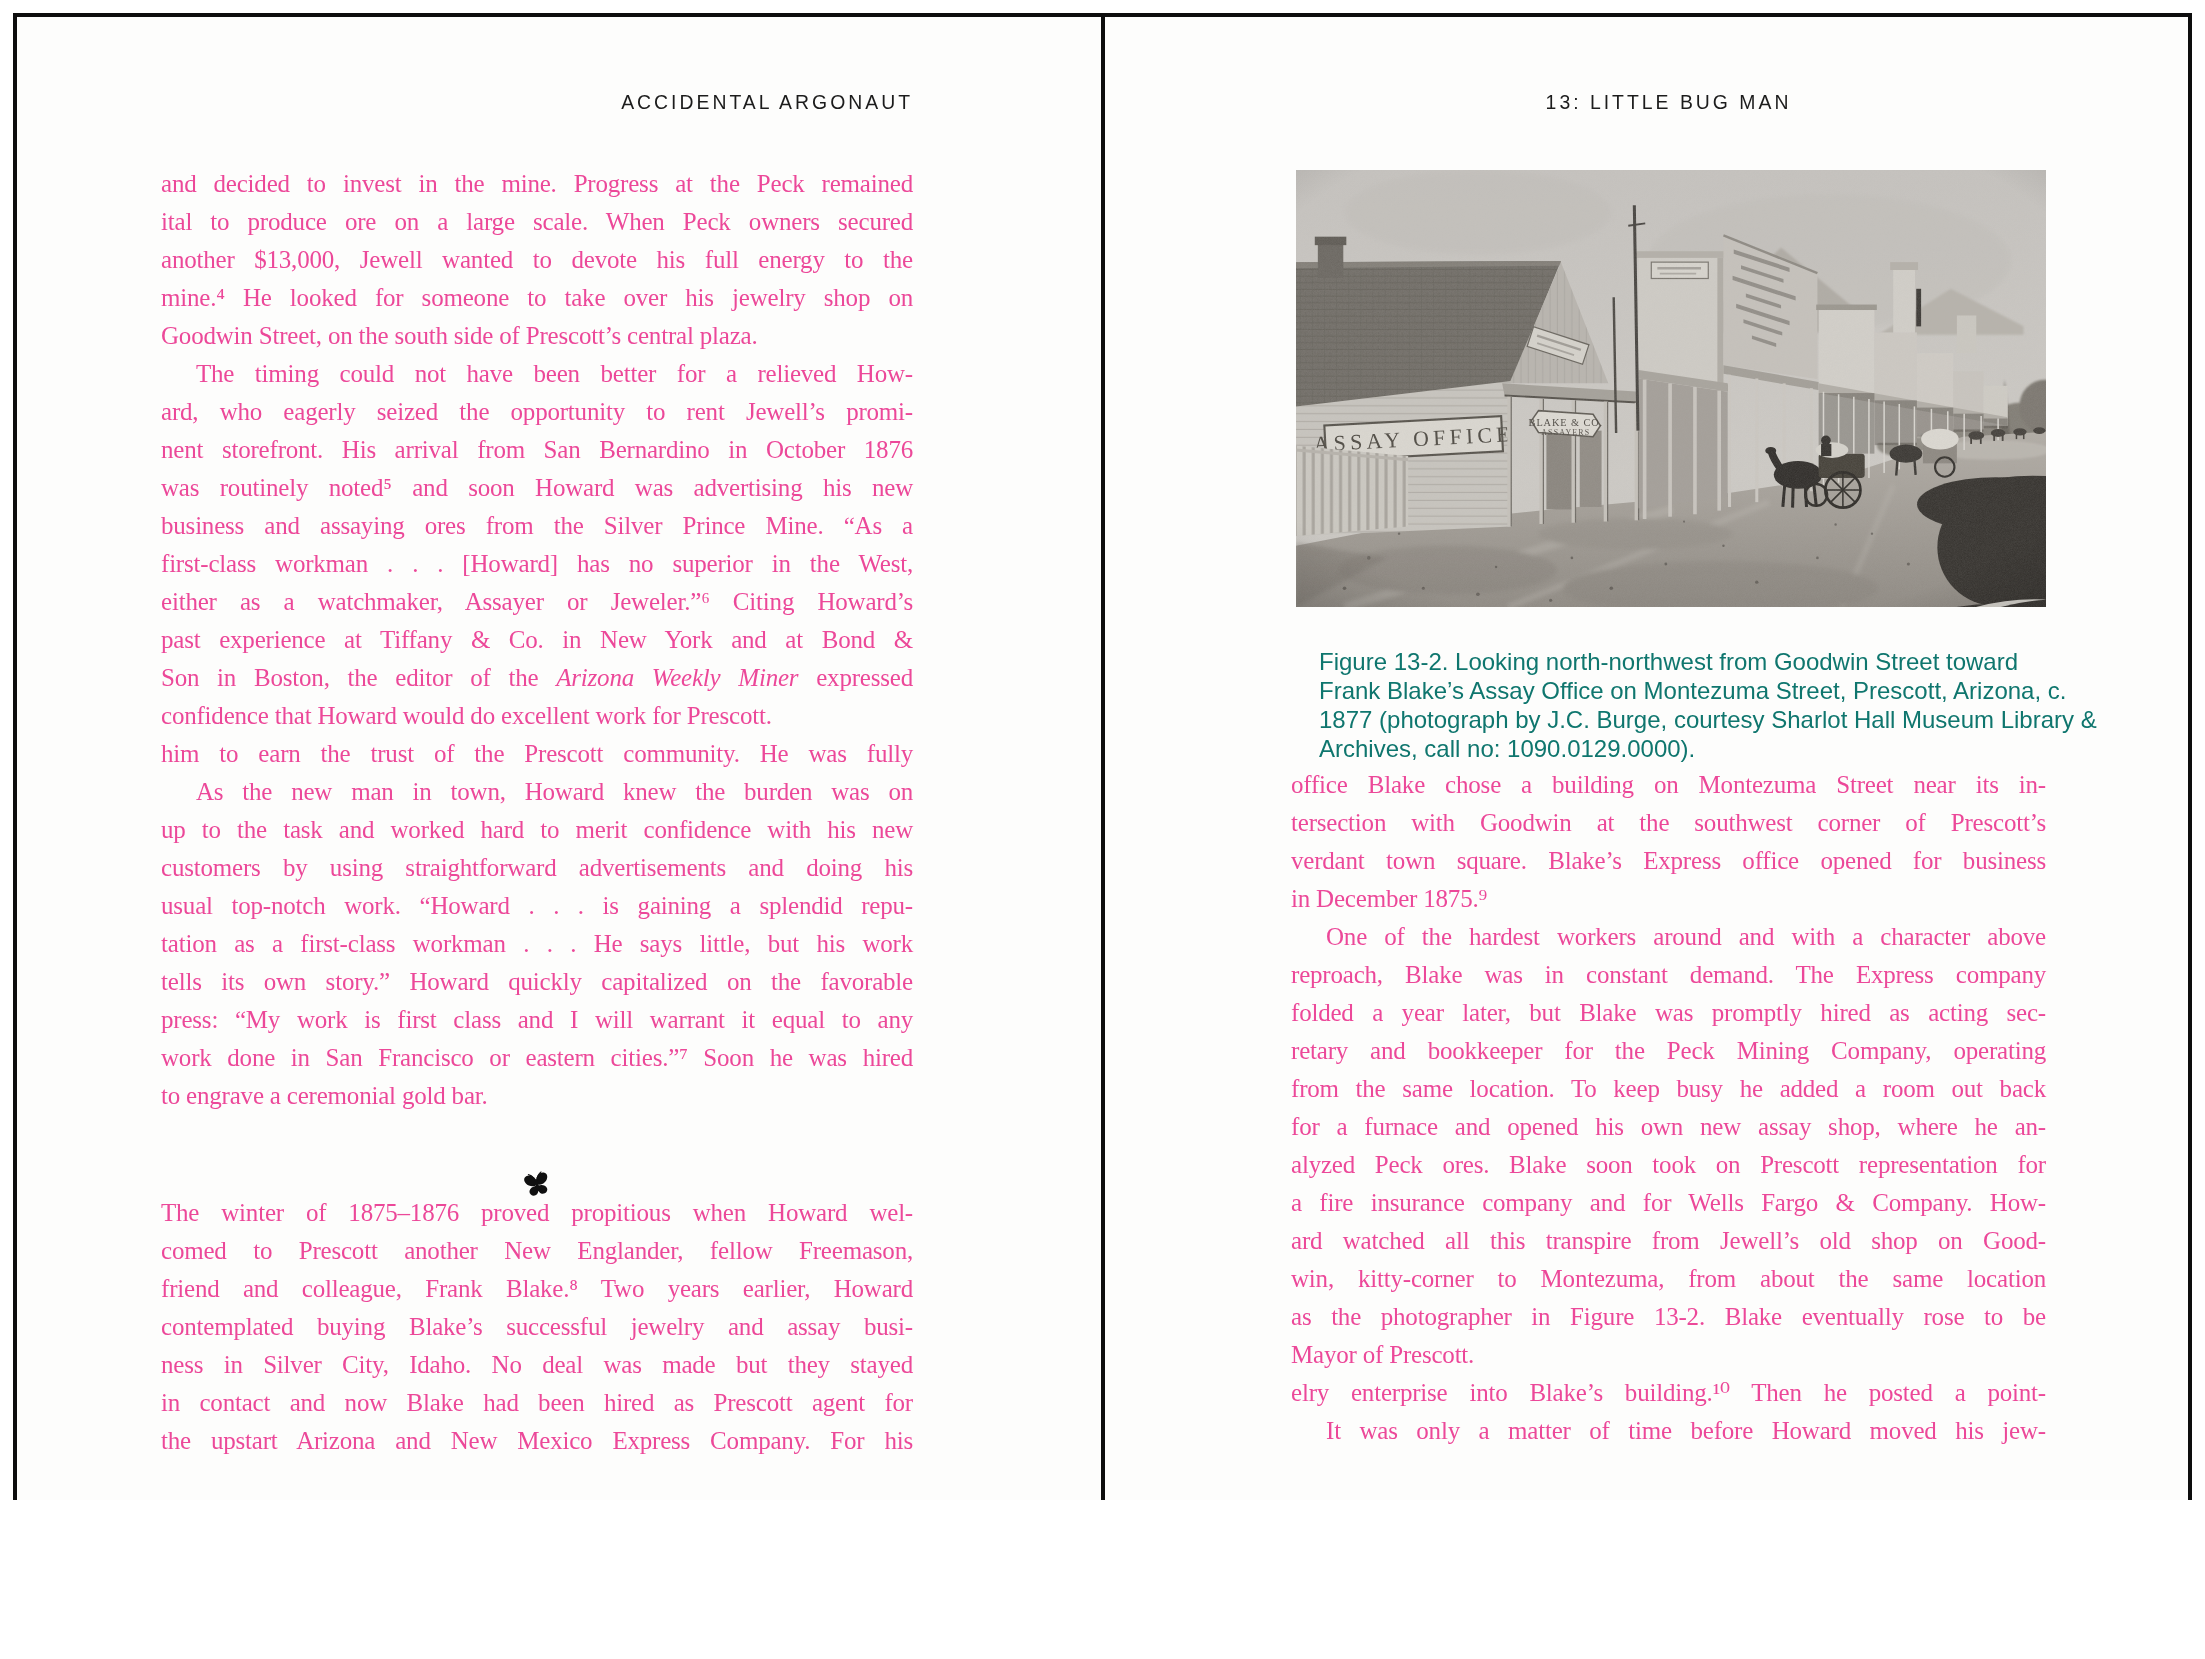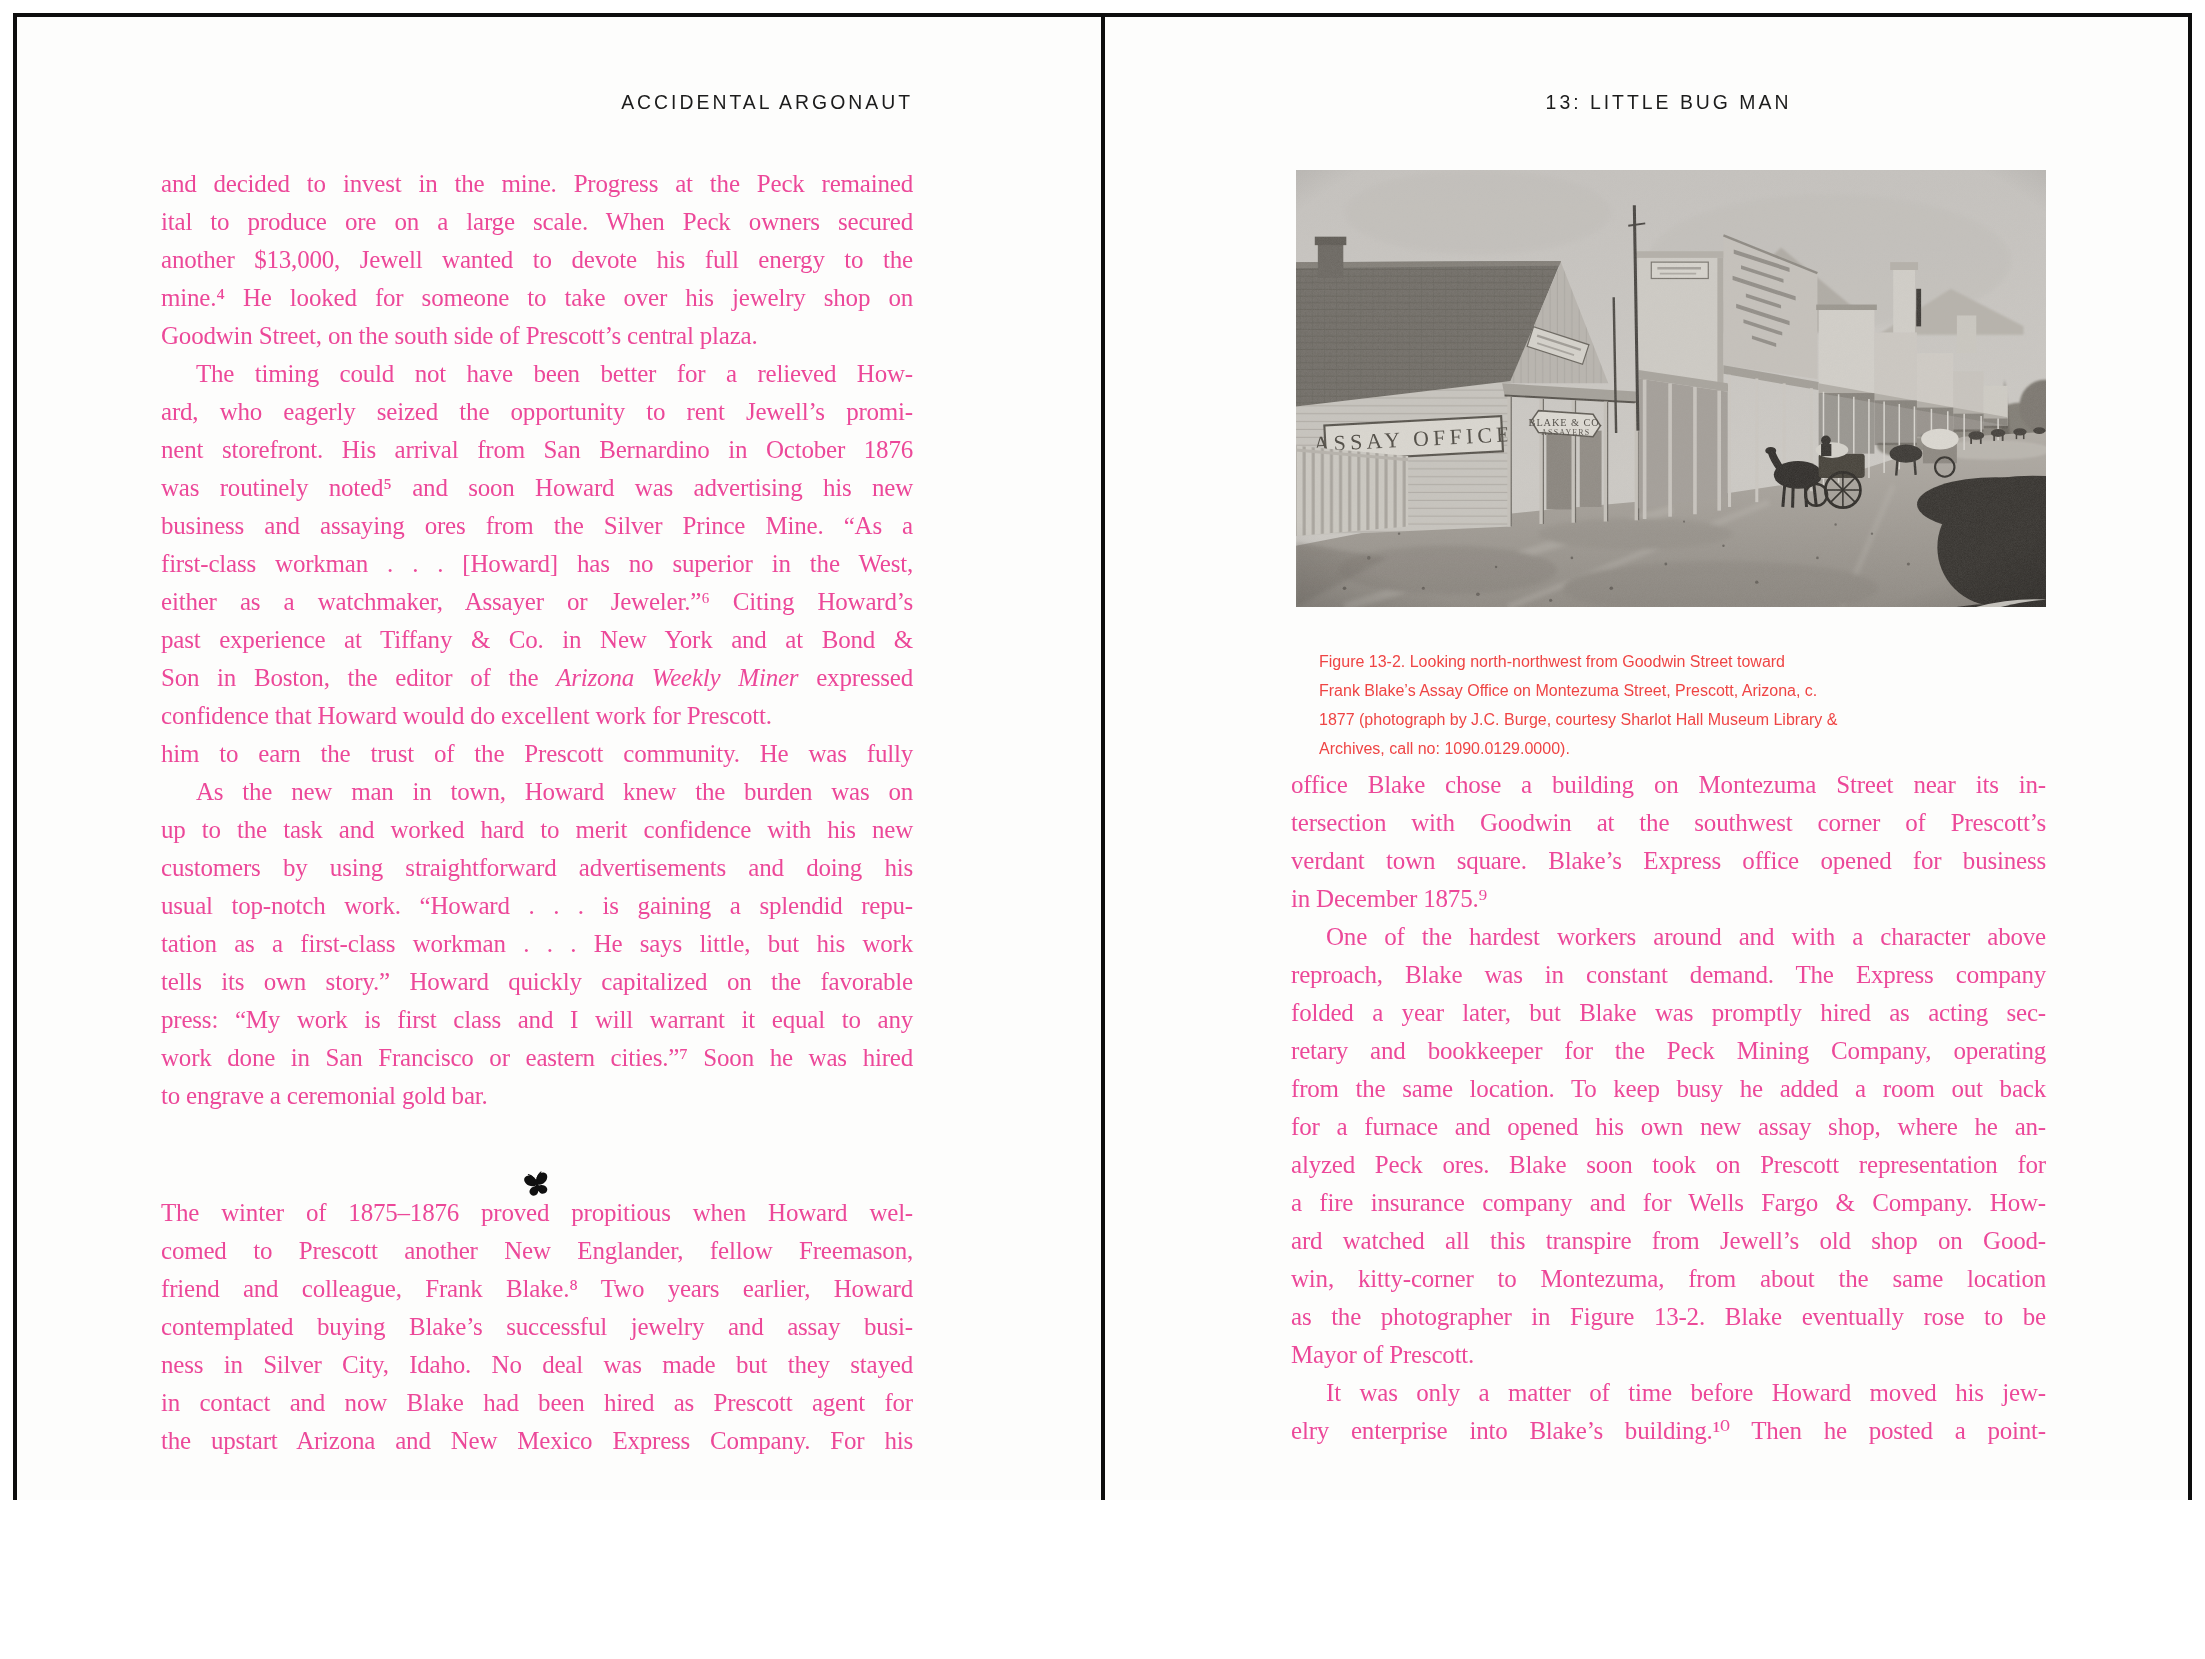--- a/index.html
+++ b/index.html
@@ -31,21 +31,21 @@
 
   .folio{position:absolute;top:1579px;font-size:22px;color:#0369a1;}
   #folio-left{left:161px;text-align:left;}
   #folio-right{left:1291px;width:755px;text-align:right;}
   .folio .dmark{display:inline-block;font-size:0.42em;vertical-align:0.28em;
                 font-family:"DejaVu Sans",sans-serif;padding:0 6px;}
 
   #figure-photo{position:absolute;left:1296px;top:170px;width:750px;height:437px;}
   #figure-caption{position:absolute;left:1319px;top:647px;width:706px;
                   font-family:"Liberation Sans","DejaVu Sans",sans-serif;
-                  font-size:16px;line-height:29px;color:#ef4444;}
+                  font-size:24px;line-height:29px;color:#0f766e;}
   #figure-caption div{height:29px;white-space:nowrap;}
 </style>
 </head>
 <body>
 
 <div id="stage">
   <div class="frame"></div>
   <div class="divider"></div>
 
   <div id="head-left" class="running-head">ACCIDENTAL ARGONAUT</div>
@@ -470,22 +470,22 @@
         <div class="line">from the same location. To keep busy he added a room out back</div>
         <div class="line">for a furnace and opened his own new assay shop, where he an-</div>
         <div class="line">alyzed Peck ores. Blake soon took on Prescott representation for</div>
         <div class="line">a fire insurance company and for Wells Fargo &amp; Company. How-</div>
         <div class="line">ard watched all this transpire from Jewell’s old shop on Good-</div>
         <div class="line">win, kitty-corner to Montezuma, from about the same location</div>
         <div class="line">as the photographer in Figure 13-2. Blake eventually rose to be</div>
         <div class="line last">Mayor of Prescott.</div>
       </div>
       <div class="para">
+        <div class="line">elry enterprise into Blake’s building.¹⁰ Then he posted a point-</div>
         <div class="line indent">It was only a matter of time before Howard moved his jew-</div>
-        <div class="line">elry enterprise into Blake’s building.¹⁰ Then he posted a point-</div>
       </div>
     </div>
 
   <div id="folio-right" class="folio">
     <span class="dmark">◆</span><span>139</span>
   </div>
 </div>
 
 
 </body></html>

